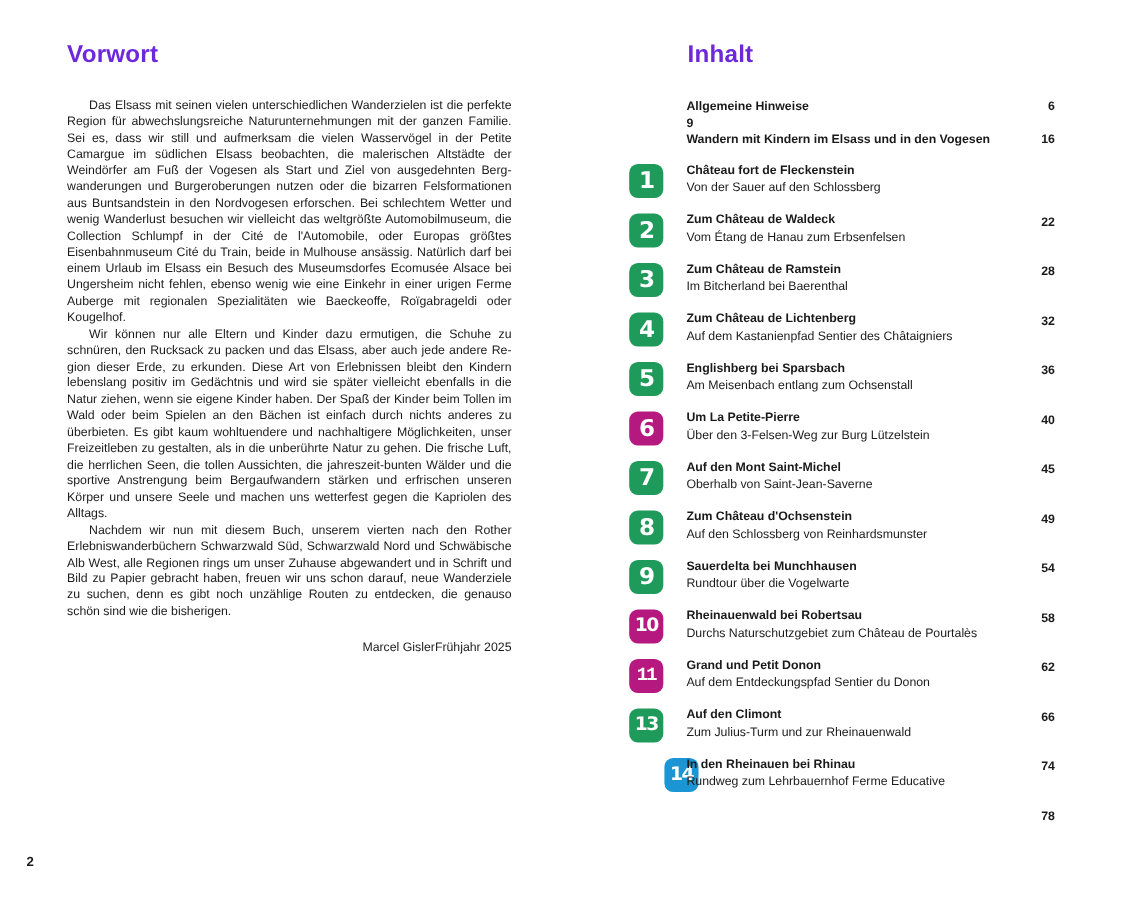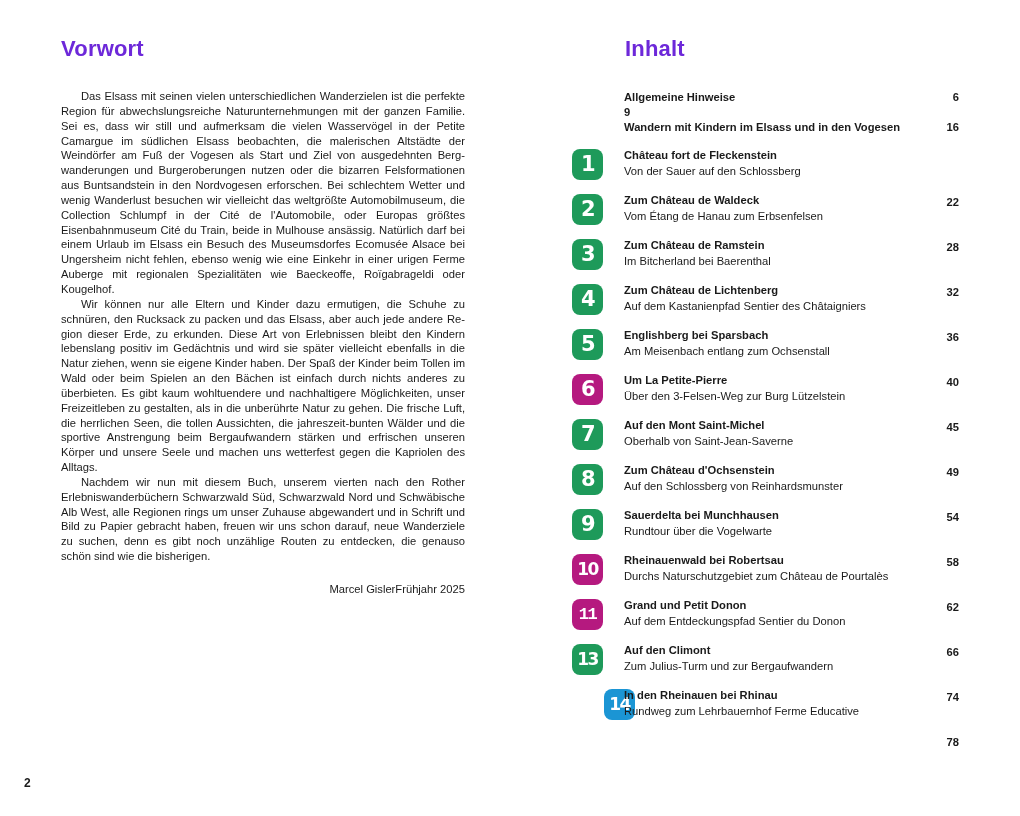--- a/index.html
+++ b/index.html
@@ -129,21 +129,21 @@
     </div>
     <div class="route">
       <div class="badge two" style="background: rgb(181, 25, 127); font-family: Liberation Mono, monospace;">11</div>
       <div class="title">Grand und Petit Donon</div>
       <div class="subtitle">Auf dem Entdeckungspfad Sentier du Donon</div>
       <div class="pg">66</div>
     </div>
     <div class="route">
       <div class="badge two" style="background: rgb(30, 154, 90);">13</div>
       <div class="title">Auf den Climont</div>
-      <div class="subtitle">Zum Julius-Turm und zur Bergaufwandern</div>
+      <div class="subtitle">Zum Julius-Turm und zur Rheinauenwald</div>
       <div class="pg">74</div>
     </div>
     <div class="route">
       <div class="badge two" style="background: rgb(27, 149, 212); margin-left: 32px;">14</div>
       <div class="title">In den Rheinauen bei Rhinau</div>
       <div class="subtitle">Rundweg zum Lehrbauernhof Ferme Educative</div>
       <div class="pg">78</div>
     </div>
   </div>
 

